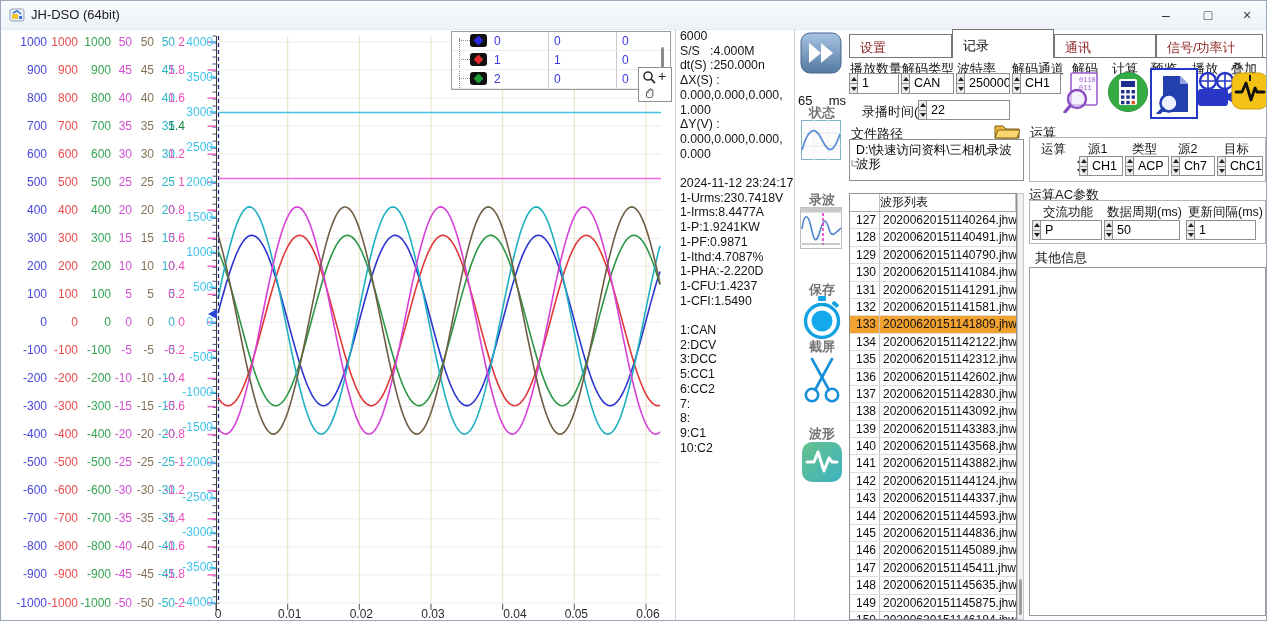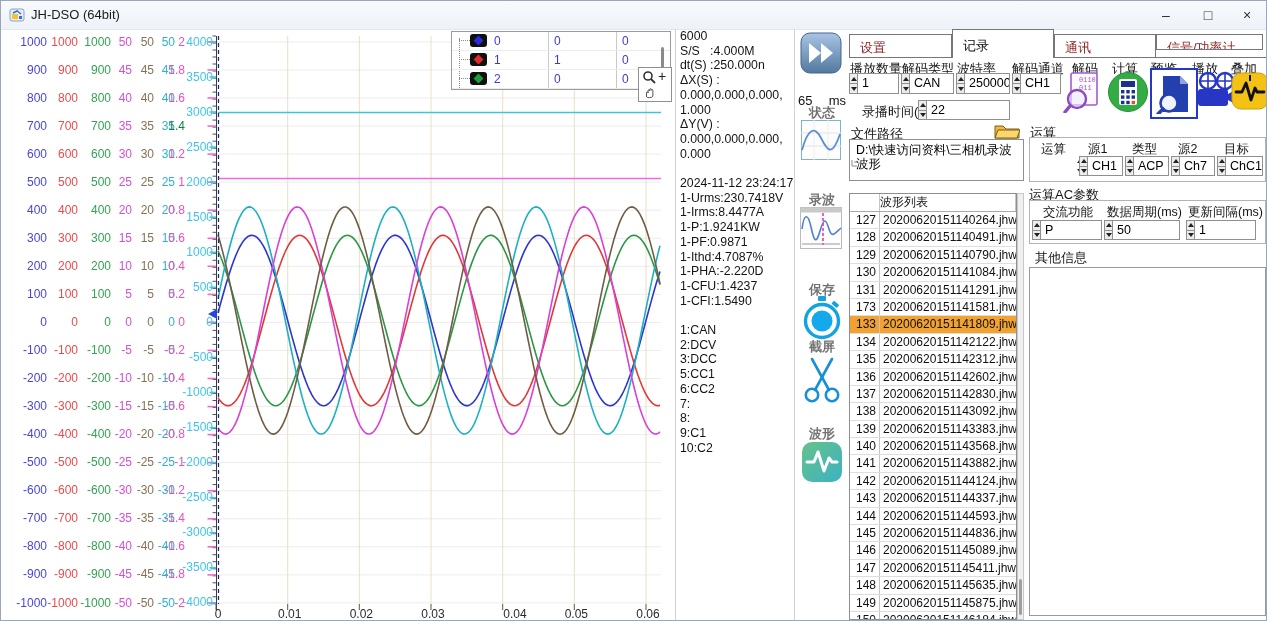--- a/index.html
+++ b/index.html
@@ -603,21 +603,21 @@
         </defs>
       <rect x="1" y="1" width="40" height="40" rx="10" fill="url(#wtg)"></rect>
       <path d="M6,21 h7 l4,-10 6,19 5,-13 3,4 h5" fill="none" stroke="#fff" stroke-width="3" stroke-linejoin="round" stroke-linecap="round"></path>
     </svg>
   </div>
 
   <div id="tabline" class="abs"></div>
   <div class="tab" style="left:848px;top:33px;width:103px;height:24px;">设置</div>
   <div class="tab active" style="left:951px;top:28px;width:102px;height:29px;padding-top:7px;">记录</div>
   <div class="tab" style="left:1053px;top:33px;width:102px;height:24px;">通讯</div>
-  <div class="tab" style="left:1155px;top:33px;width:107px;height:16px;">信号/功率计</div>
+  <div class="tab" style="left:1155px;top:33px;width:107px;height:24px;">信号/功率计</div>
 
   <div class="lbl" style="left:849px;top:59px;">播放数量</div>
   <div class="lbl" style="left:901px;top:59px;">解码类型</div>
   <div class="lbl" style="left:956px;top:59px;">波特率</div>
   <div class="lbl" style="left:1011px;top:59px;">解码通道</div>
 
   <div class="lbl" style="left:1071px;top:59px;">解码</div>
   <div class="lbl" style="left:1111px;top:59px;">计算</div>
   <div class="lbl" style="left:1150px;top:59px;">预览</div>
   <div class="lbl" style="left:1191px;top:59px;">播放</div>
@@ -731,21 +731,21 @@
         </div>
         <div class="ft-row">
           <div class="ft-num">130</div>
           <div class="ft-name">20200620151141084.jhw</div>
         </div>
         <div class="ft-row">
           <div class="ft-num">131</div>
           <div class="ft-name">20200620151141291.jhw</div>
         </div>
         <div class="ft-row">
-          <div class="ft-num">173</div>
+          <div class="ft-num">132</div>
           <div class="ft-name">20200620151141581.jhw</div>
         </div>
         <div class="ft-row sel">
           <div class="ft-num">133</div>
           <div class="ft-name">20200620151141809.jhw</div>
         </div>
         <div class="ft-row">
           <div class="ft-num">134</div>
           <div class="ft-name">20200620151142122.jhw</div>
         </div>

